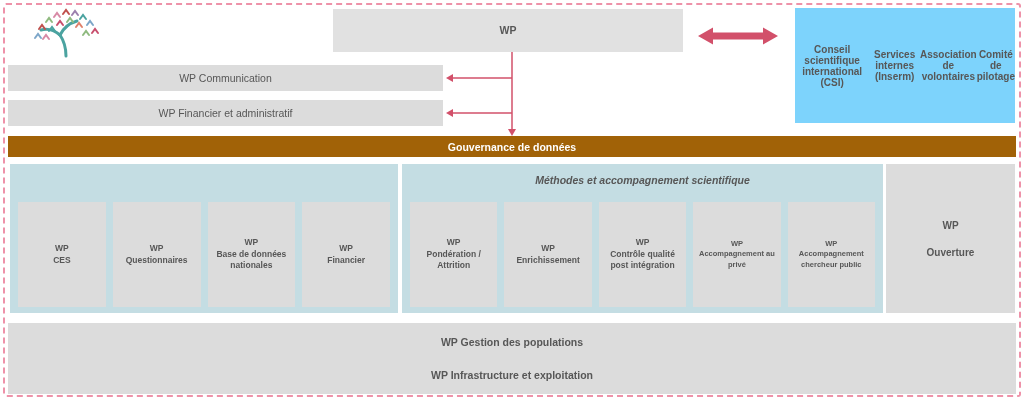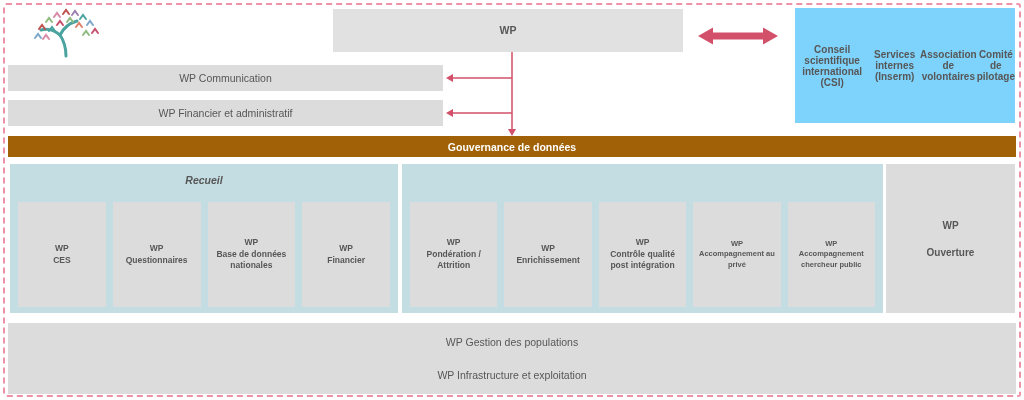--- a/index.html
+++ b/index.html
@@ -73,21 +73,21 @@
     position:absolute; left:886px; top:164px; width:129px; height:149px;
     background:#dcdcdc; display:flex; flex-direction:column;
     align-items:center; justify-content:center; gap:16px;
     font-weight:bold; font-size:10px; text-align:center;
   }
 
   
   .wide-bar {
     position:absolute; left:8px; right:8px; height:38px; background:#dcdcdc;
     display:flex; align-items:center; justify-content:center;
-    font-weight:normal; font-size:10.5px;
+    font-weight:bold; font-size:10.5px;
   }
   .wide-bar.w1 { top:323px; }
   .wide-bar.w2 { top:356px; }
 </style>
 </head>
 <body>
 
 <div class="dashed-frame"></div>
 
 <svg class="logo" viewBox="0 0 80 52" aria-hidden="true">
@@ -150,21 +150,20 @@
     <line x1="512" y1="113" x2="452" y2="113"></line>
     <polygon points="453,109 453,117 446,113" stroke="none"></polygon>
   </g>
 </svg>
 
 <div class="banner">
   <span>Gouvernance de données</span>
 </div>
 
 <div class="group recueil">
-  <div class="group-title">Recueil</div>
   <div class="cards">
     <div class="card">
       <div>WP</div>
       <div>CES</div>
     </div>
     <div class="card">
       <div>WP</div>
       <div>Questionnaires</div>
     </div>
     <div class="card">
@@ -172,20 +171,21 @@
       <div>Base de données nationales</div>
     </div>
     <div class="card">
       <div>WP</div>
       <div>Financier</div>
     </div>
   </div>
 </div>
 
 <div class="group methodes">
+  <div class="group-title">Méthodes et accompagnement scientifique</div>
   <div class="cards">
     <div class="card">
       <div>WP</div>
       <div>Pondération / Attrition</div>
     </div>
     <div class="card">
       <div>WP</div>
       <div>Enrichissement</div>
     </div>
     <div class="card">

